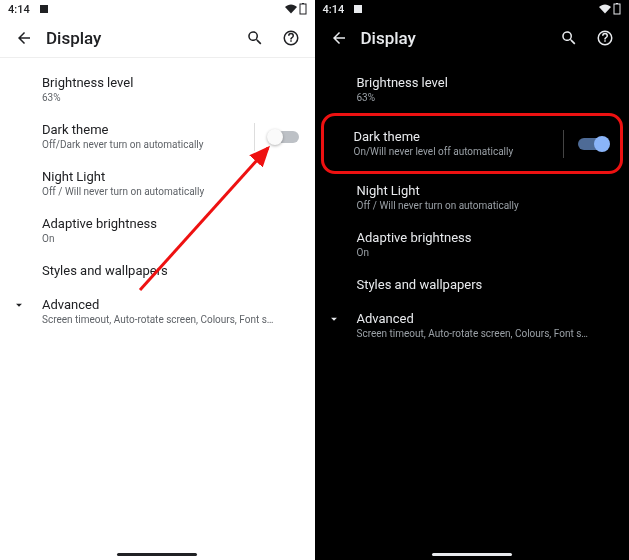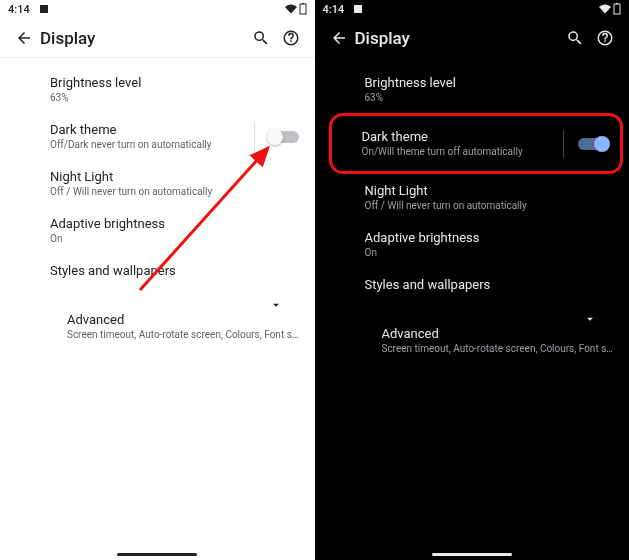--- a/index.html
+++ b/index.html
@@ -19,27 +19,27 @@
       height: 18px; display: flex; justify-content: space-between;
       align-items: center; padding: 0 8px; font-size: 11px; font-weight: 500;
     }
     .pane.light .status-bar { color: #202124; }
     .pane.dark .status-bar { color: #e8eaed; }
     .status-left { display: flex; align-items: center; gap: 10px; }
     .status-right { display: flex; align-items: center; gap: 2px; }
     .small-sq { width: 8px; height: 8px; background: currentColor; display: inline-block; }
 
     .app-bar {
-      height: 40px; display: flex; align-items: center; padding: 0 10px; gap: 2px;
+      height: 40px; display: flex; align-items: center; padding: 0 10px; gap: 8px;
     }
     .pane.light .app-bar { border-bottom: 1px solid #eee; }
     .app-bar .title { font-size: 17px; font-weight: 500; flex: 1; }
     .icon-btn { width: 28px; height: 28px; display: flex; align-items: center; justify-content: center; cursor: pointer; }
 
-    .content { flex: 1; overflow-y: auto; padding-top: 8px; padding-left: 8px; }
+    .content { flex: 1; overflow-y: auto; padding-top: 8px; }
     .setting-row { padding: 9px 16px 9px 42px; display: flex; align-items: center; cursor: pointer; }
     .setting-text { flex: 1; }
     .setting-title { font-size: 13px; margin-bottom: 1px; }
     .pane.light .setting-title { color: #202124; }
     .pane.dark .setting-title { color: #e8eaed; }
     .setting-sub { font-size: 10px; line-height: 1.3; }
     .pane.light .setting-sub { color: #5f6368; }
     .pane.dark .setting-sub { color: #9aa0a6; }
 
     .toggle {
@@ -59,21 +59,21 @@
       width: 1px; height: 28px; background: #444; margin-left: 8px;
     }
     .pane.light .toggle-divider { background: #ddd; }
 
     .highlight-box {
       border: 3px solid #e11; border-radius: 14px;
       margin: 0 6px; padding: 4px 8px 4px 0;
     }
     .highlight-box .setting-row { padding-left: 30px; padding-right: 4px; }
 
-    .advanced-row { display: flex; align-items: flex-end; padding: 9px 16px 9px 12px; cursor: pointer; flex-direction: column; }
+    .advanced-row { display: flex; align-items: flex-start; padding: 9px 16px 9px 12px; cursor: pointer; }
     .expand-col { width: 30px; display: flex; justify-content: flex-start; padding-top: 1px; }
 
     .arrow-overlay {
       position: absolute; pointer-events: none; z-index: 50;
       left: 120px; top: 120px; width: 180px; height: 180px;
     }
 
     .nav-bar {
       position: absolute; bottom: 4px; left: 0; right: 0;
       display: flex; justify-content: center;
@@ -230,21 +230,21 @@
       <div class="setting-text">
         <div class="setting-title">Brightness level</div>
         <div class="setting-sub">63%</div>
       </div>
     </div>
 
     <div class="highlight-box">
       <div class="setting-row">
         <div class="setting-text">
           <div class="setting-title">Dark theme</div>
-          <div class="setting-sub">On/Will theme turn off automatically</div>
+          <div class="setting-sub">On/Will never level off automatically</div>
         </div>
         <div class="toggle-divider"></div>
         <div class="toggle on"></div>
       </div>
     </div>
 
     <div class="setting-row">
       <div class="setting-text">
         <div class="setting-title">Night Light</div>
         <div class="setting-sub">Off / Will never turn on automatically</div>

